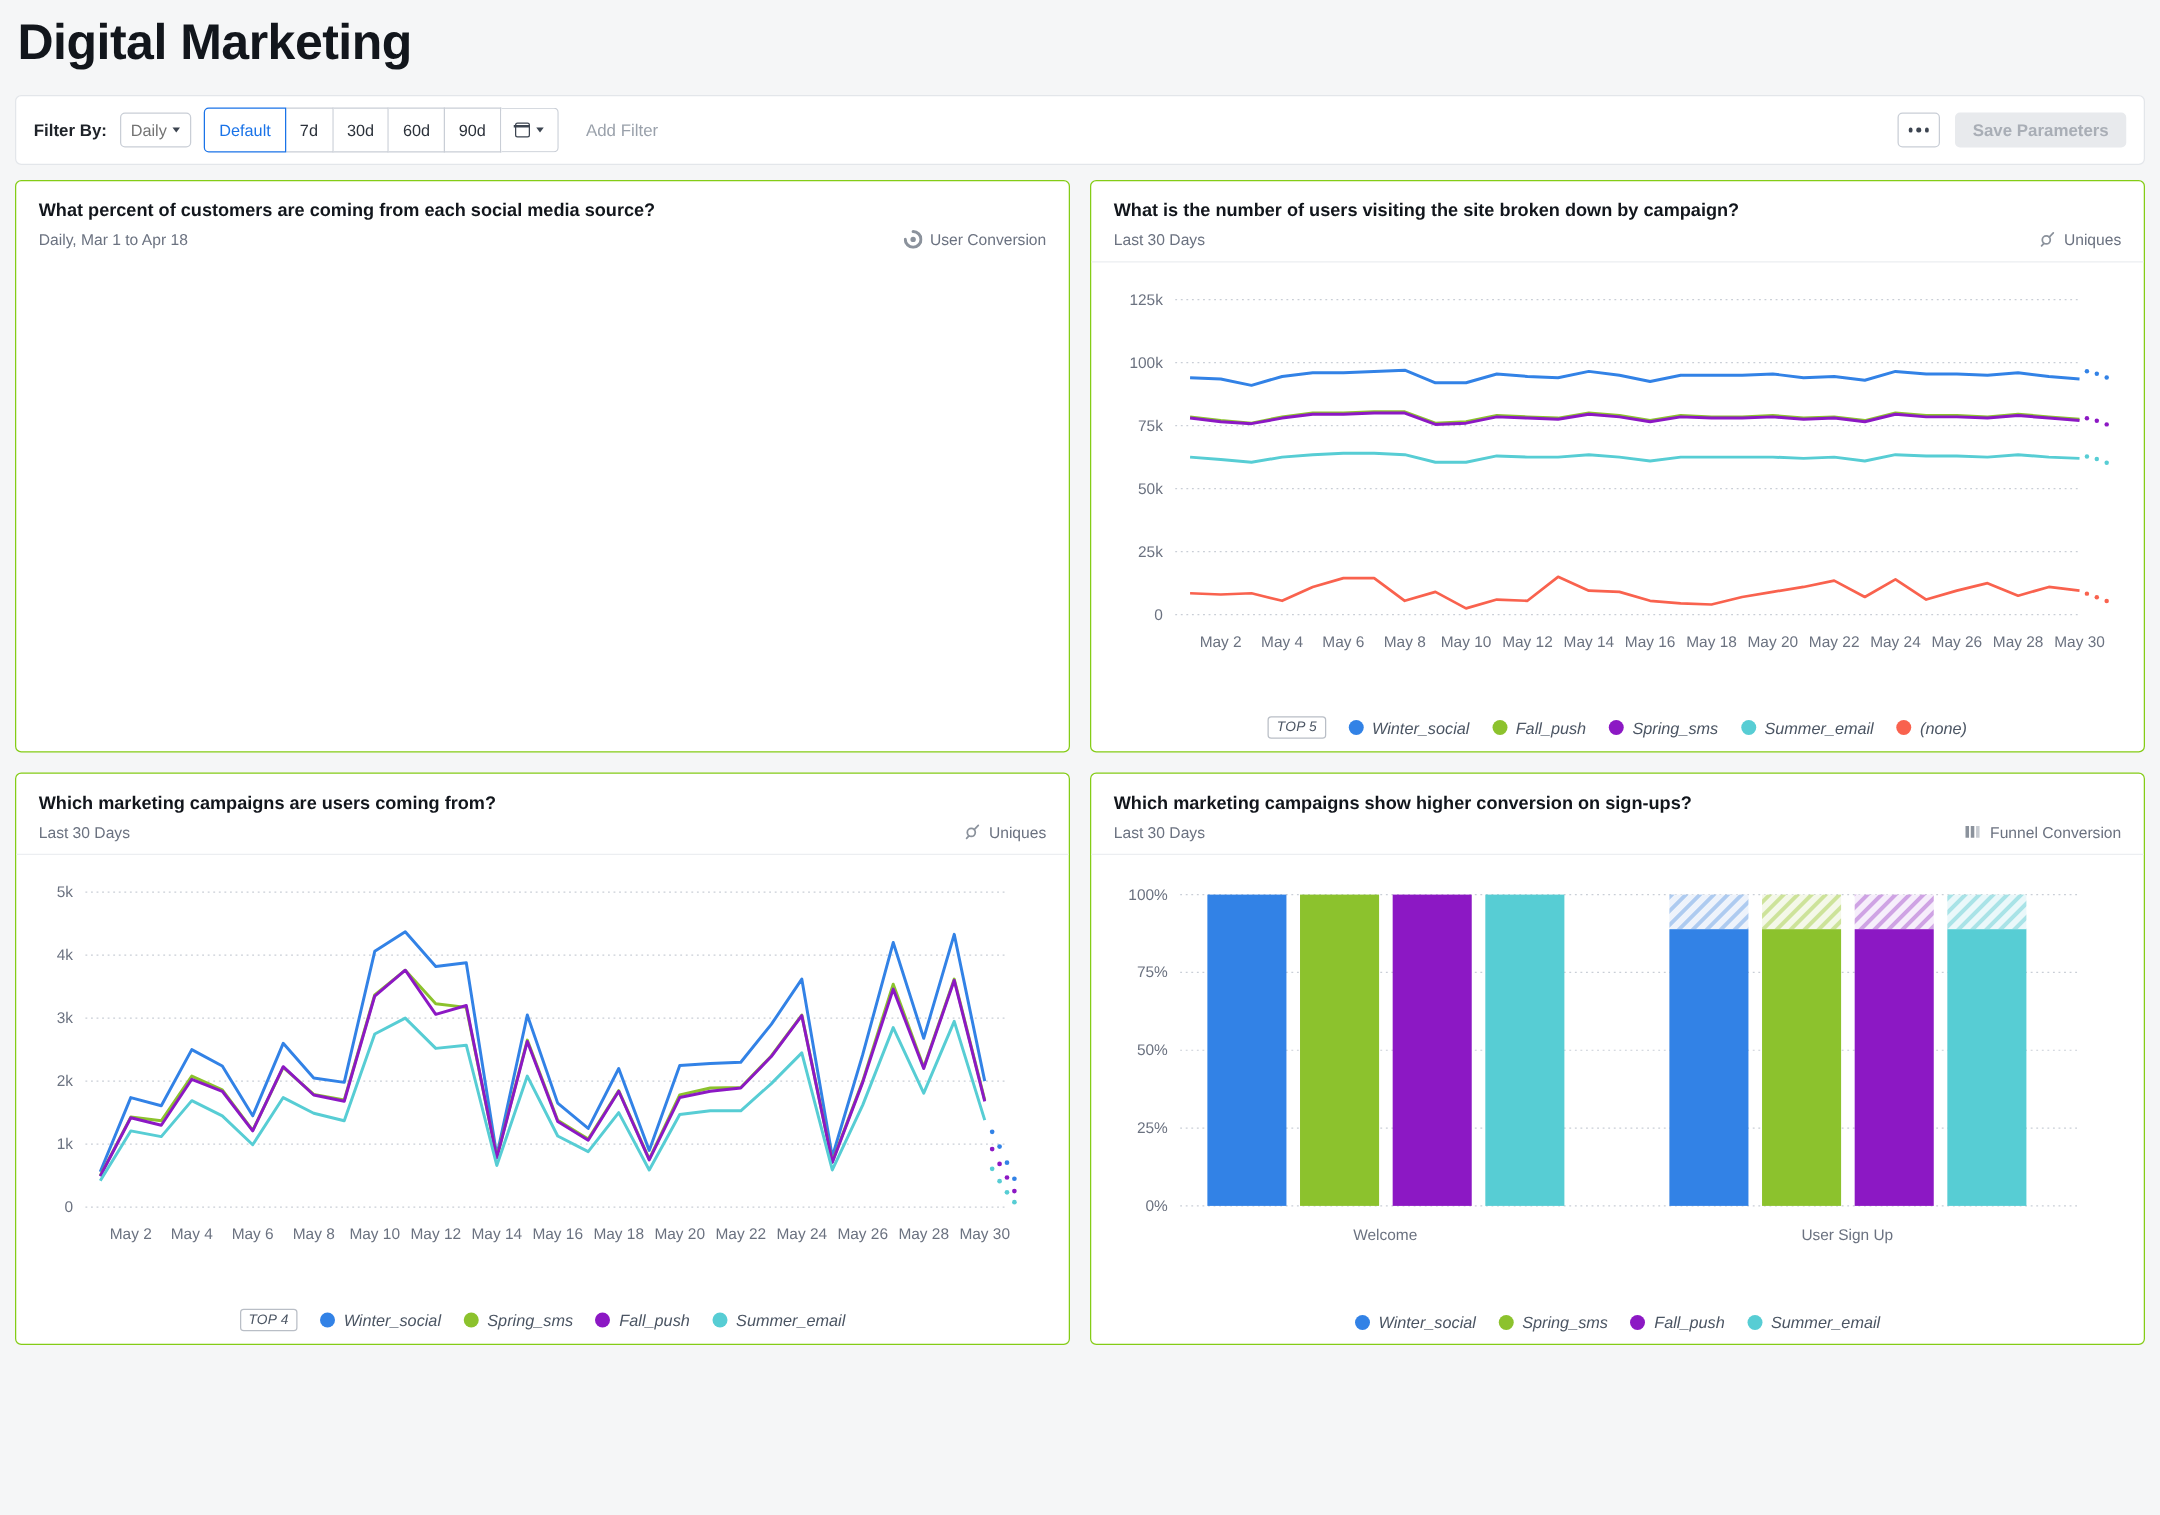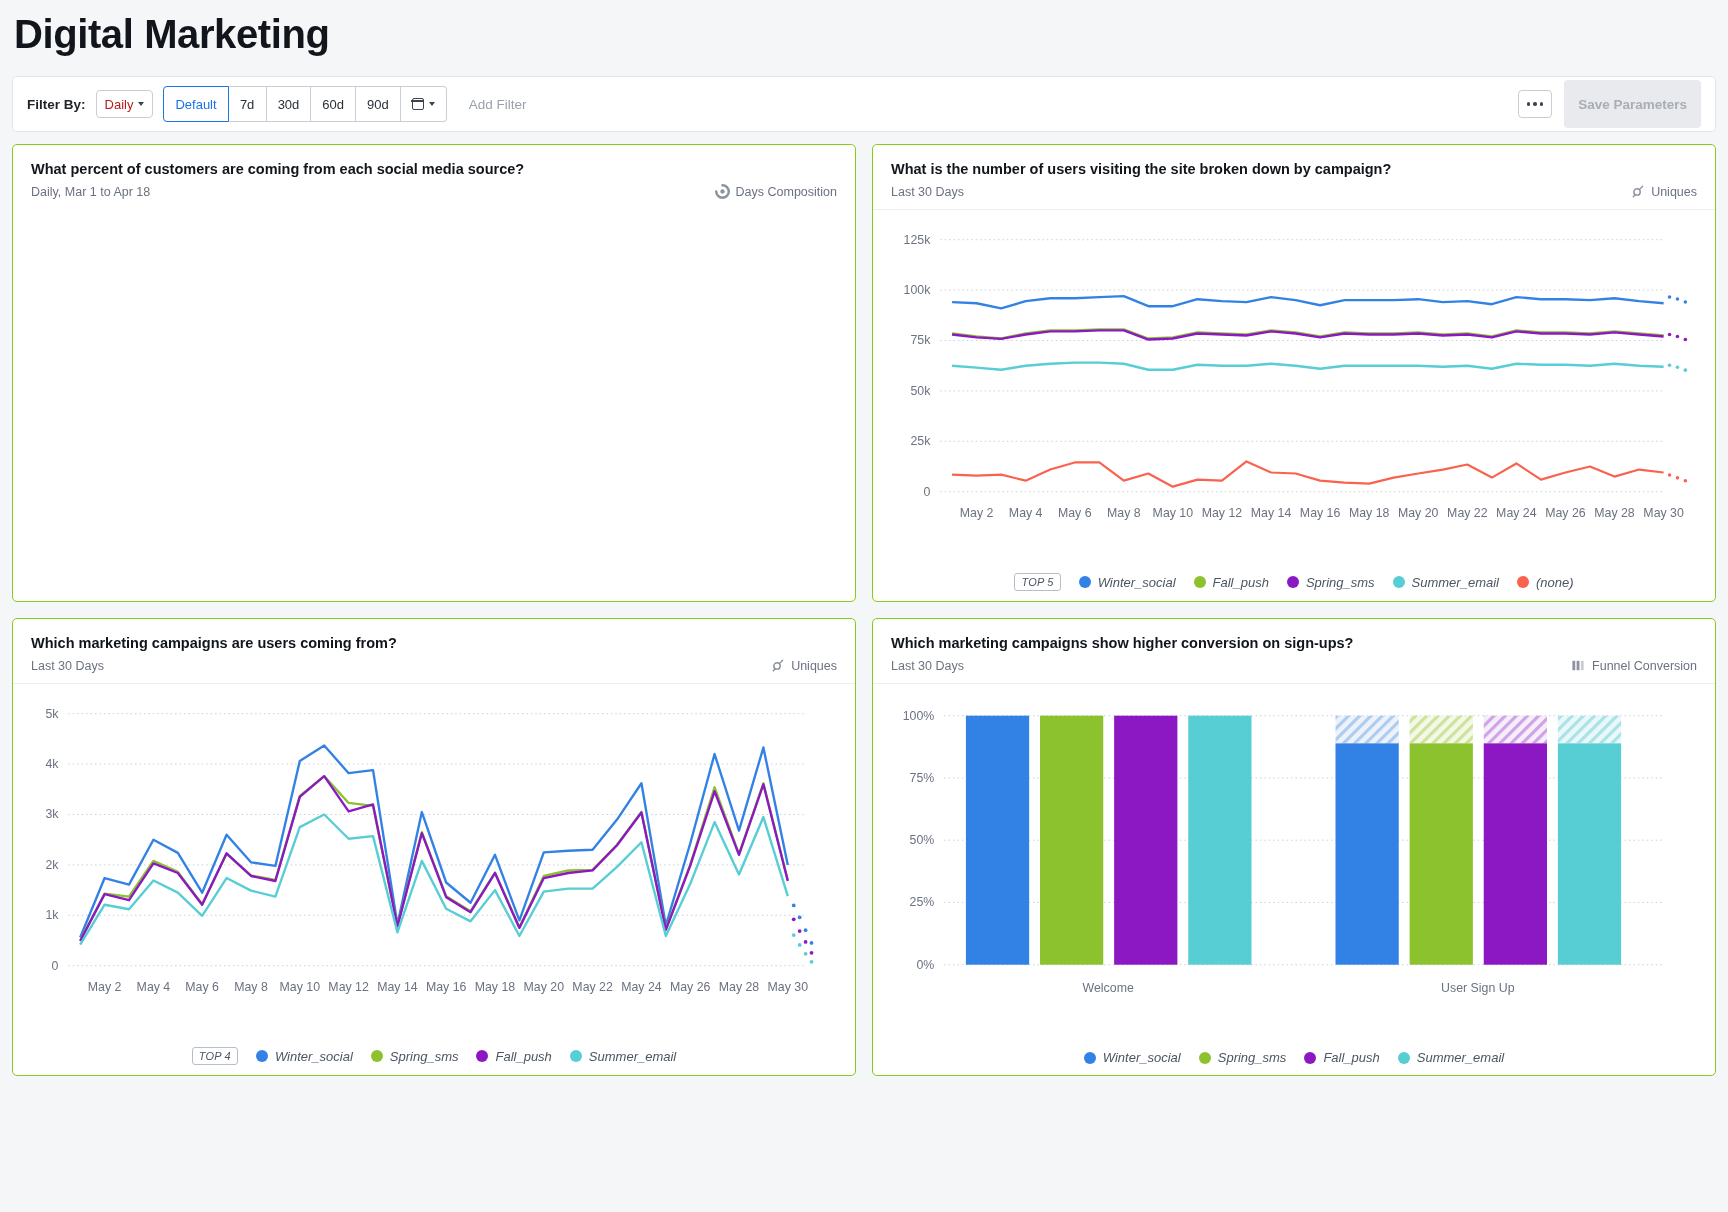--- a/index.html
+++ b/index.html
@@ -22,21 +22,21 @@
   .hdr p { margin:8px 0 0 2px; font-size:13.5px; color:#3c4450; }
 
   
   .filterbar {
     margin-top:14px; background:#fff; border:1px solid #e3e6ea; border-radius:5px;
     height:56px; display:flex; align-items:center; padding:0 14px;
   }
   .flabel { font-size:13.5px; font-weight:700; color:#1f2329; margin-right:10px; }
   .sel {
     height:28px; border:1px solid #c9ced6; border-radius:4px; background:#fff;
-    display:flex; align-items:center; gap:5px; padding:0 8px; font-size:13px; color:#b91c1c;
+    display:flex; align-items:center; gap:5px; padding:0 8px; font-size:13px; color:#737373;
     cursor:pointer;
   }
   .seg { display:flex; margin-left:10px; }
   .seg > div {
     height:36px; min-width:38px; padding:0 11px; border:1px solid #c9ced6; border-left:none;
     display:flex; align-items:center; justify-content:center; font-size:13px; color:#2b313a;
     background:#fff; cursor:pointer;
   }
   .seg > div:first-child { border-left:1px solid #c9ced6; border-radius:4px 0 0 4px; }
   .seg > div:last-child  { border-radius:0 4px 4px 0; }
@@ -45,21 +45,21 @@
     border-left:1px solid #1a73e8;
   }
   .addfilter { margin-left:22px; font-size:13.5px; color:#9aa1ab; cursor:pointer; }
   .spacer { flex:1; }
   .dots {
     width:34px; height:28px; border:1px solid #c9ced6; border-radius:4px; background:#fff;
     display:flex; align-items:center; justify-content:center; gap:3px; cursor:pointer;
   }
   .dots i { width:3.5px; height:3.5px; background:#3c4450; border-radius:50%; display:block; }
   .saveparams {
-    margin-left:12px; height:48px; padding:0 14px; border-radius:4px; background:#e8eaed;
+    margin-left:12px; height:28px; padding:0 14px; border-radius:4px; background:#e8eaed;
     display:flex; align-items:center; font-size:13.5px; font-weight:700; color:#a9aeb6; cursor:default;
   }
   .cal { width:12px; height:12px; border:1.4px solid #3c4450; border-radius:2px; position:relative; }
   .cal:before { content:""; position:absolute; left:-1.4px; right:-1.4px; top:1.4px; height:2px; background:#3c4450; }
   .chev { width:0; height:0; border-left:3.5px solid transparent; border-right:3.5px solid transparent; border-top:4.5px solid #3c4450; }
 
   
   .grid { margin-top:12px; display:grid; grid-template-columns:1fr 1fr; gap:16px; }
   .tile { background:#fff; border:1px solid #84cc16; border-radius:5px; }
   .tile-hd { padding:16px 18px 10px 18px; position:relative; }
@@ -140,21 +140,21 @@
 
     <div class="tile vt1">
       <div class="tile-hd">
         <div class="tile-title">What percent of customers are coming from each social media source?</div>
         <div class="tile-sub">Daily, Mar 1 to Apr 18</div>
         <div class="tile-meta">
           <svg width="15" height="15" viewBox="0 0 16 16">
             <path d="M8 1.3a6.7 6.7 0 1 1-6.7 6.7" fill="none" stroke="#8b929c" stroke-width="2.6" stroke-linecap="round"></path>
             <circle cx="8" cy="8" r="2.3" fill="#8b929c"></circle>
           </svg>
-          <span>Days Composition</span>
+          <span>User Conversion</span>
         </div>
       </div>
     </div>
 
     <div class="tile vt2">
       <div class="tile-hd">
         <div class="tile-title">What is the number of users visiting the site broken down by campaign?</div>
         <div class="tile-sub">Last 30 Days</div>
         <div class="tile-meta">
           <svg width="15" height="15" viewBox="0 0 16 16">

